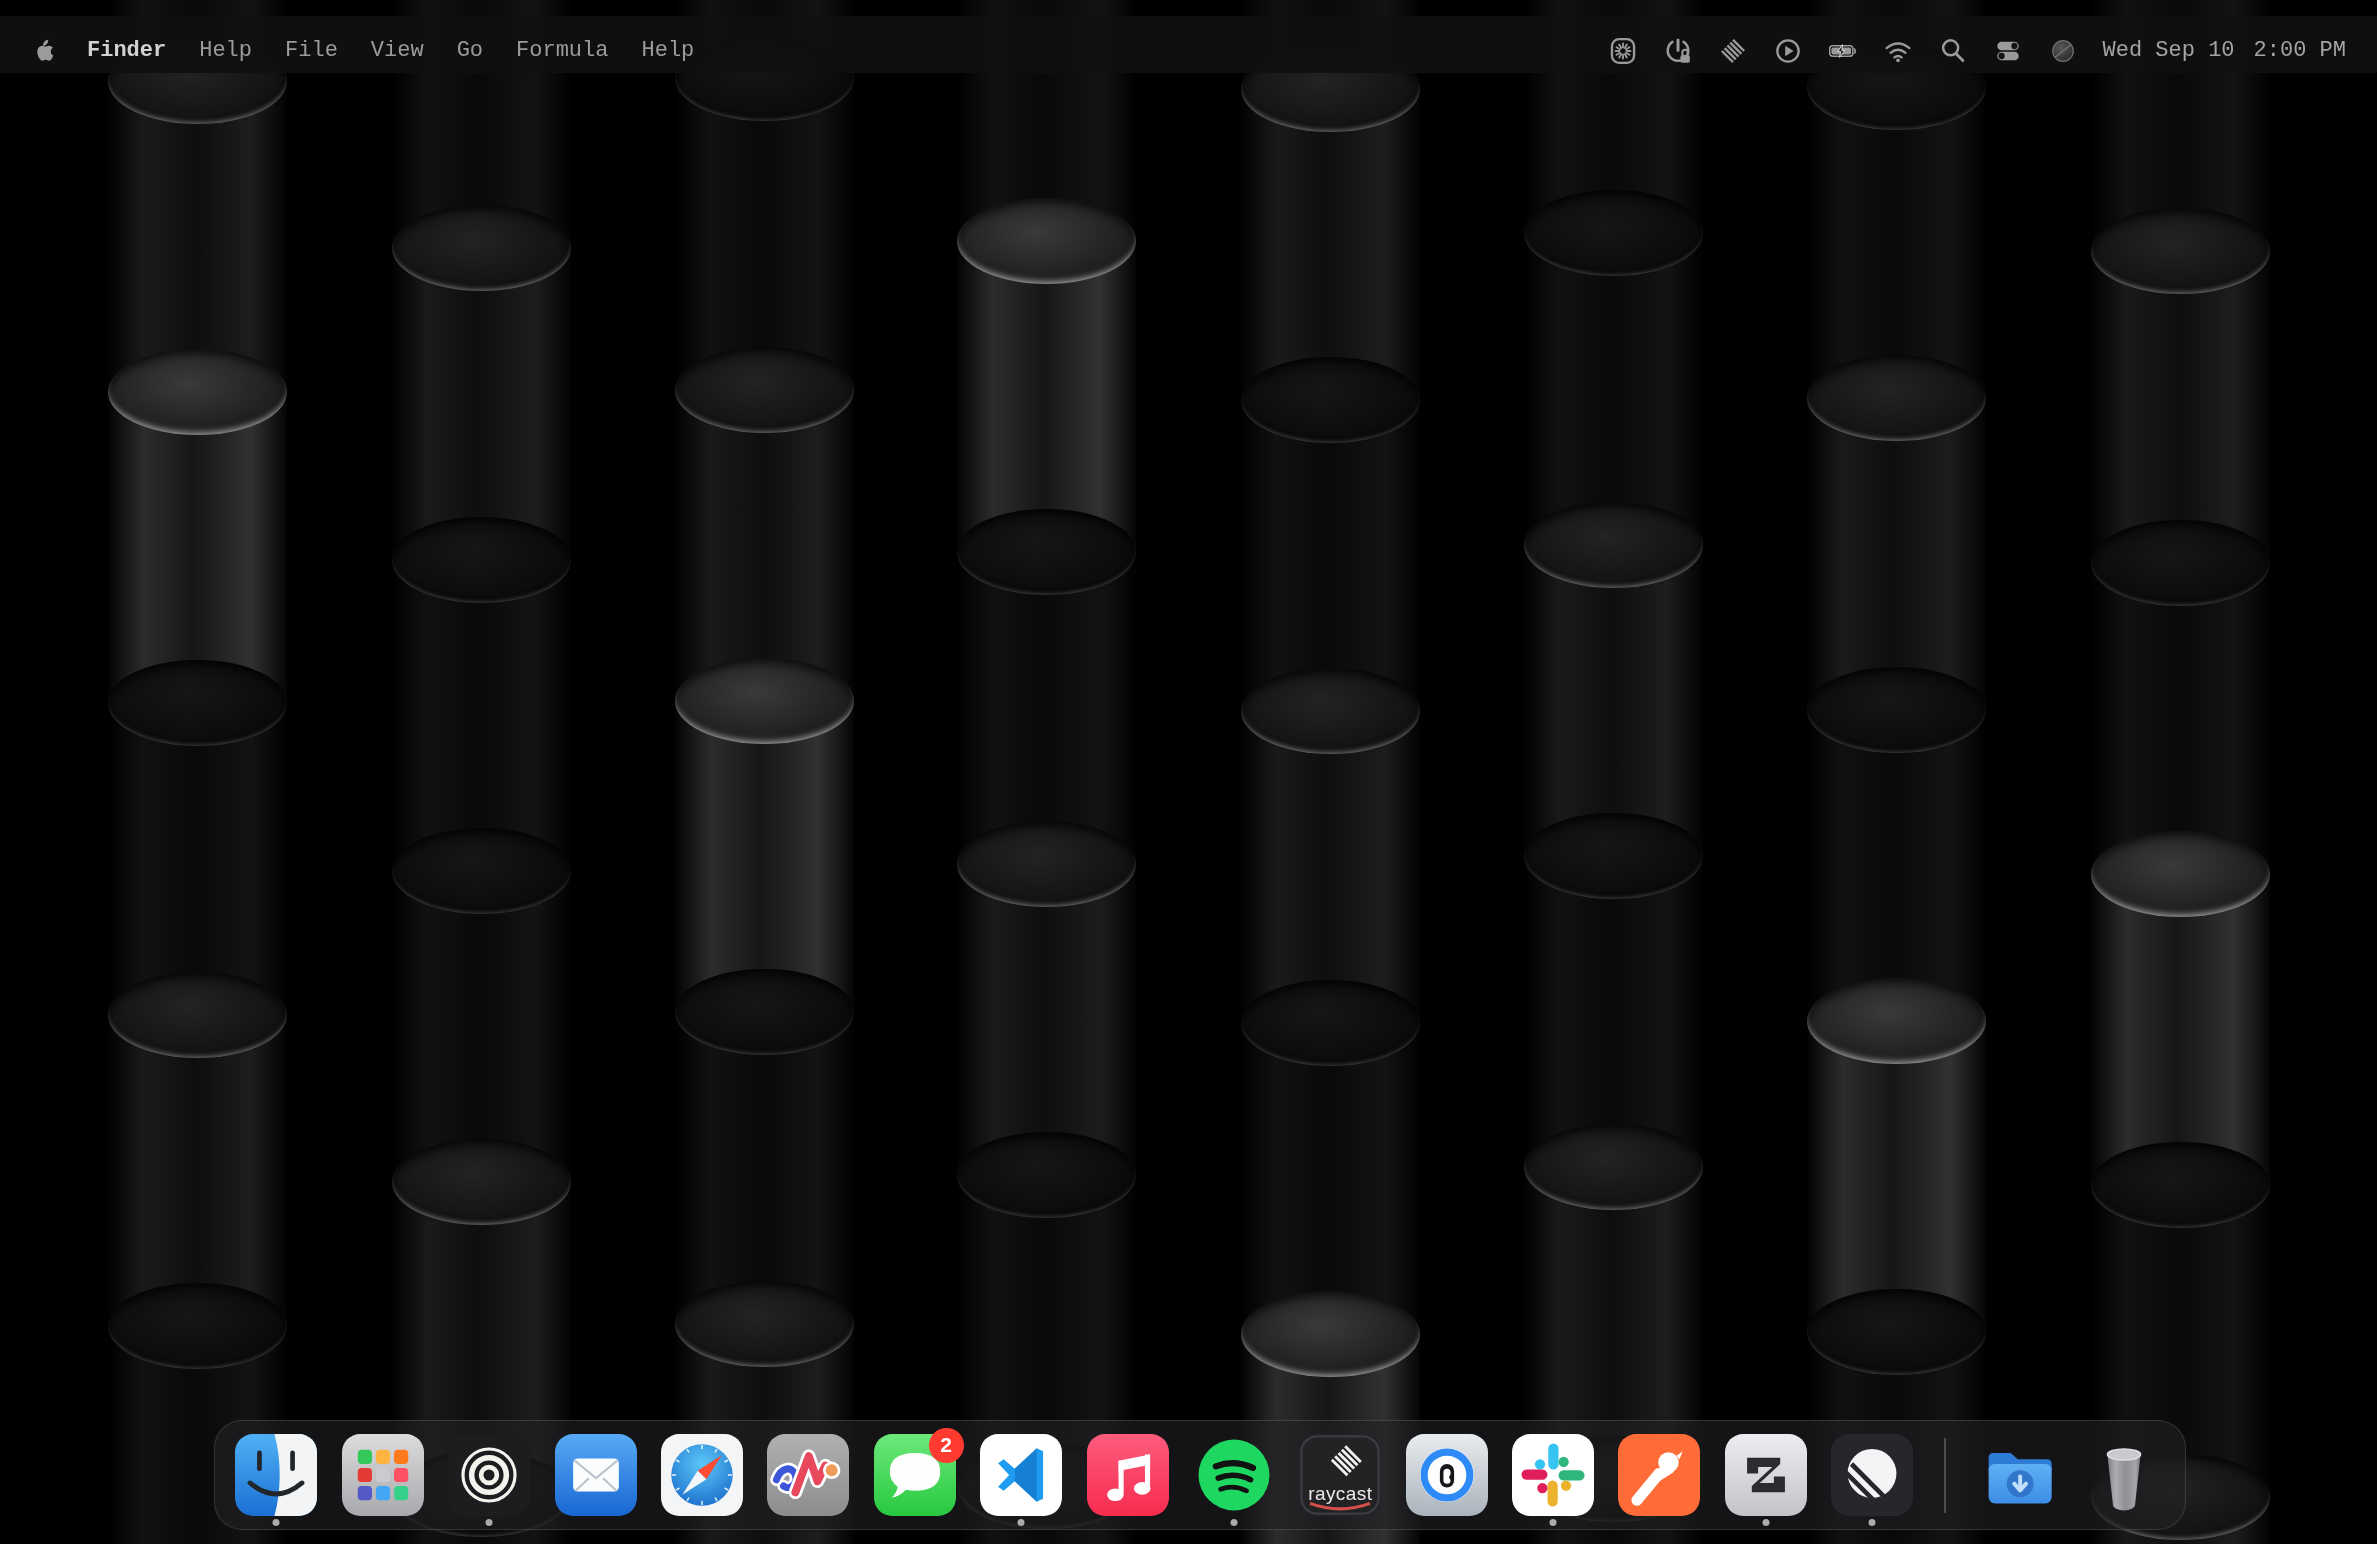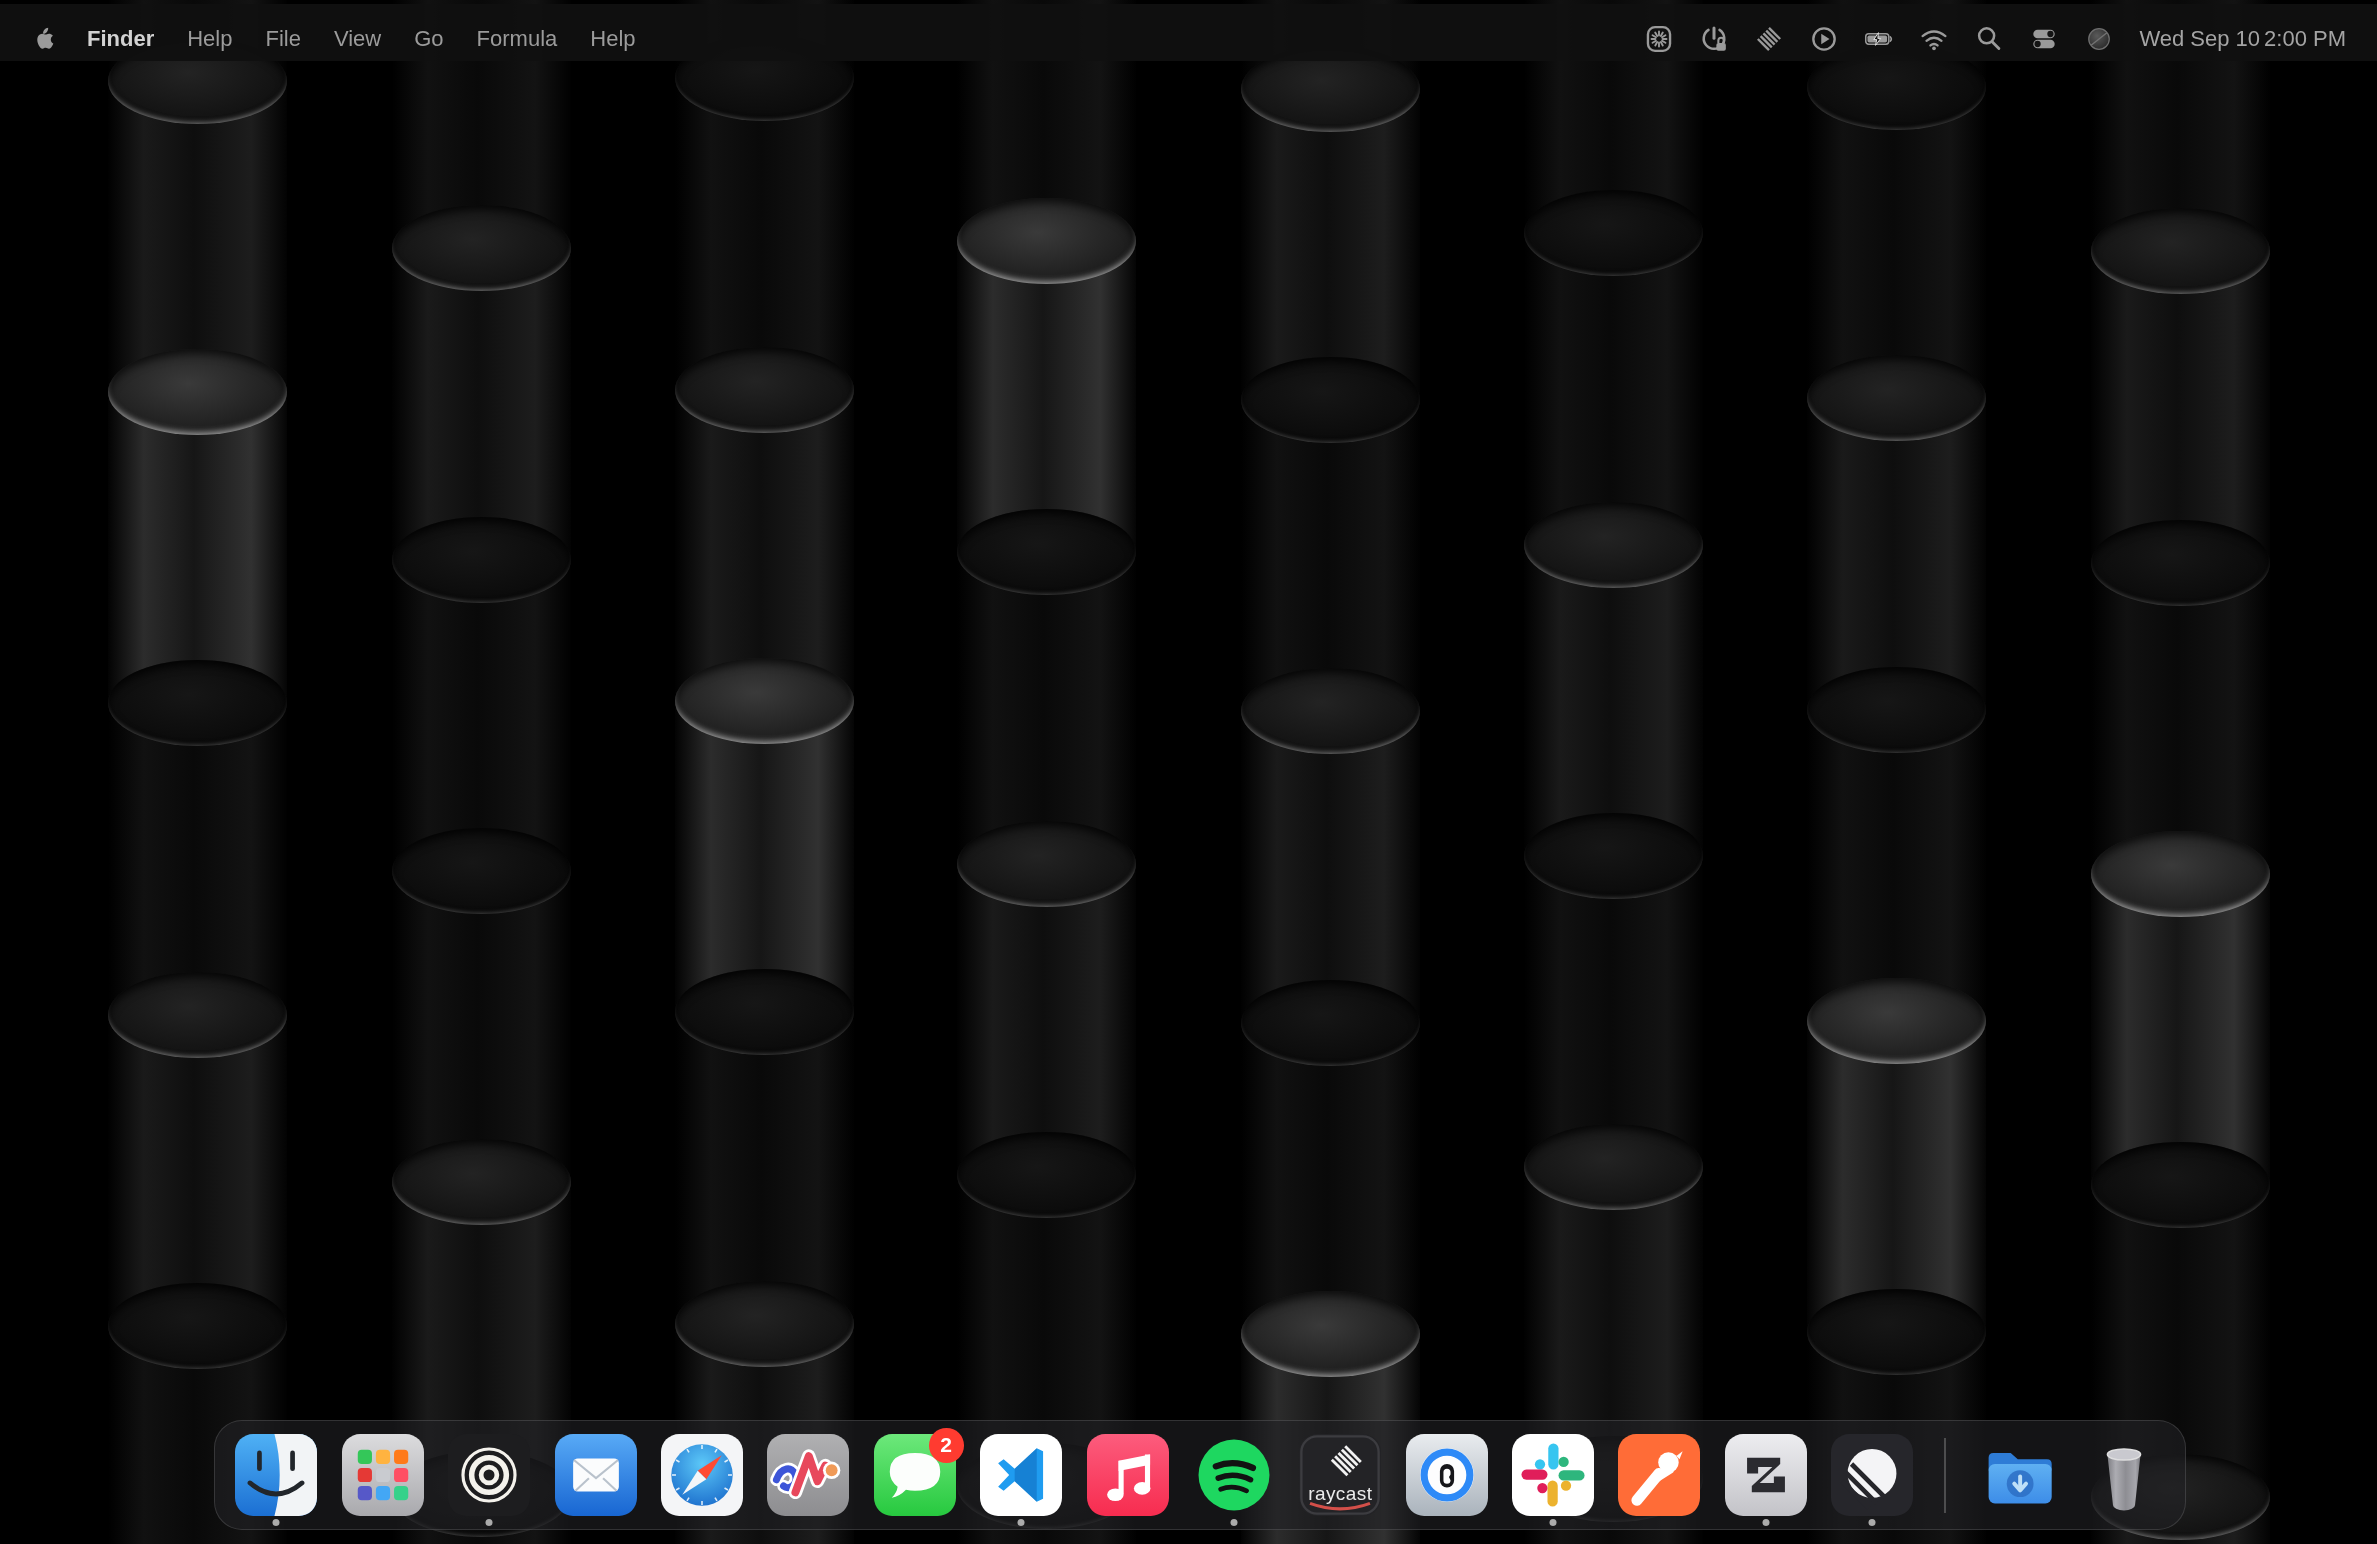--- a/index.html
+++ b/index.html
@@ -15,31 +15,31 @@
       box-shadow:inset 0 -3.1px 4.7px -2.4px rgba(200,200,200,.35), inset 0 3.9px 9.4px rgba(0,0,0,.85);}
   .cyl-top.b1{background:radial-gradient(ellipse at 45% 40%,#232323,#101010 75%);
       box-shadow:inset 0 -3.9px 5.5px -2.4px rgba(215,215,215,.5), inset 0 3.9px 9.4px rgba(0,0,0,.8);}
   .cyl-top.b2{background:radial-gradient(ellipse at 45% 40%,#3a3a3a,#191919 78%);
       box-shadow:inset 0 -4.7px 6.3px -2.4px rgba(235,235,235,.65), inset 0 3.9px 9.4px rgba(0,0,0,.7);}
   .cyl-body.b0{background:linear-gradient(90deg,#000 0%,#111 20%,#090909 48%,#131313 80%,#010101 100%);}
   .cyl-body.b1{background:linear-gradient(90deg,#010101 0%,#1a1a1a 20%,#0e0e0e 48%,#1d1d1d 80%,#030303 100%);}
   .cyl-body.b2{background:linear-gradient(90deg,#030303 0%,#2c2c2c 20%,#161616 48%,#313131 80%,#050505 100%);}
 
   
-  .menubar{position:absolute;top:4px;left:0;width:2377px;height:57px;z-index:20;
+  .menubar{position:absolute;top:16px;left:0;width:2377px;height:57px;z-index:20;
            background:rgba(16,16,16,.94);display:flex;align-items:center;
-           padding:12px 31px 0 33px;box-sizing:border-box;font-size:22px;color:#9b9b9b;}
+           padding:12px 31px 0 33px;box-sizing:border-box;font-size:22px;color:#9b9b9b;font-family:Liberation Mono, monospace;}
   .mb-left{display:flex;align-items:center;gap:33px;}
   .menu-item{cursor:default;white-space:nowrap;}
   .menu-item.app-name{color:#d2d2d2;font-weight:700;}
   .apple{display:flex;align-items:center;}
   .mb-right{margin-left:auto;display:flex;align-items:center;gap:25px;}
   .mb-icon{width:30px;height:30px;display:flex;align-items:center;justify-content:center;}
   .mb-icon svg{display:block;}
-  .mb-clock{display:flex;gap:4px;color:#a4a4a4;font-size:22px;white-space:nowrap;}
+  .mb-clock{display:flex;gap:19px;color:#a4a4a4;font-size:22px;white-space:nowrap;}
 
   
   .desk-folder{position:absolute;left:2197px;top:75px;width:157px;z-index:5;
                display:flex;flex-direction:column;align-items:center;cursor:default;}
   .desk-folder svg{display:block;}
   .desk-folder-label{margin-top:17.3px;width:157px;text-align:center;color:#fff;
       font-size:22px;line-height:27px;font-weight:600;
       text-shadow:0 1.6px 3.1px rgba(0,0,0,.95),0 0 4.7px rgba(0,0,0,.8);}
 
   

